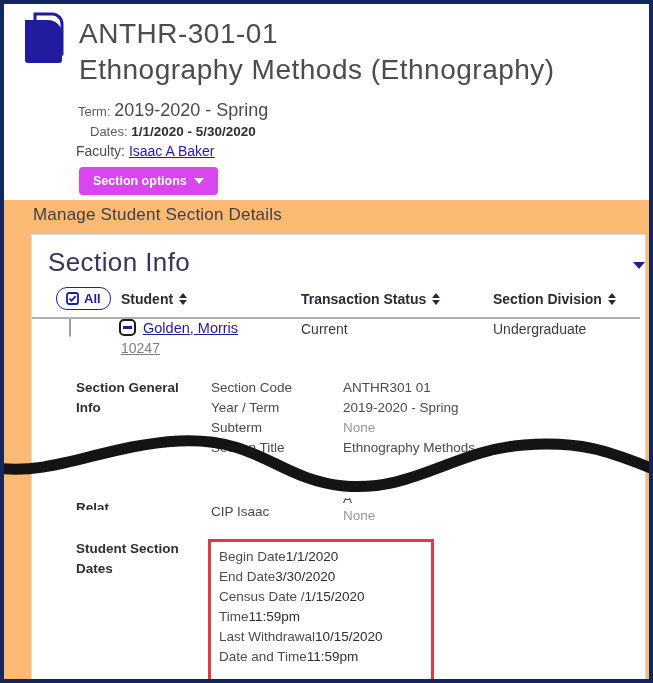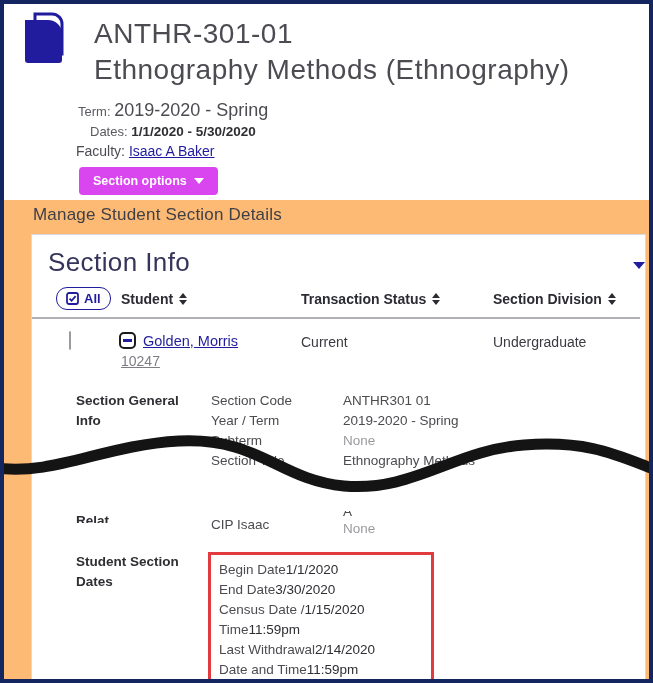--- a/index.html
+++ b/index.html
@@ -6,21 +6,21 @@
   html,body { background:#fff; }
   body { font-family:"Liberation Sans", sans-serif; }
 
   .page {
     position:relative; width:653px; height:683px;
     border:4px solid #13265f; background:#fff; overflow:hidden;
   }
 
   
   .book-icon { position:absolute; left:19px; top:7px; }
-  .titles { position:absolute; left:90px; top:12px; }
+  .titles { position:absolute; left:75px; top:12px; }
   .course-code, .course-title {
     font-size:28px; font-weight:400; color:#4b4b52; letter-spacing:.5px; line-height:36px;
   }
   .meta-term { position:absolute; left:74px; top:96px; color:#5a5a61; font-size:13px; }
   .meta-term .val { font-size:18px; color:#4b4b52; }
   .meta-dates { position:absolute; left:86px; top:120px; color:#5a5a61; font-size:13px; }
   .meta-dates .val { font-weight:bold; color:#2e2e33; font-size:13.5px; }
   .meta-faculty { position:absolute; left:72px; top:139px; color:#4b4b52; font-size:14px; }
   .meta-faculty a { font-weight:normal; color:#1f1aa0; text-decoration:underline; cursor:pointer; }
   .section-options-btn {
@@ -63,21 +63,21 @@
   .sort-icon .up { border-bottom:5px solid #2b2b33; }
   .sort-icon .dn { border-top:5px solid #2b2b33; }
 
   .all-btn {
     display:inline-flex; align-items:center; gap:5px;
     background:#fff; border:1.5px solid #211c9e; border-radius:11px;
     color:#211c9e; font-family:"Liberation Sans", sans-serif;
     font-size:13px; font-weight:bold; padding:3px 9px; cursor:pointer;
   }
 
-  .student-row { padding-top:13px; }
+  .student-row { }
   .row-checkbox { width:14px; height:14px; border:1.5px solid #9a9aa0; border-radius:2px;
     background:#fff; margin-left:13px; margin-top:3px; cursor:pointer; }
   .student-cell { display:flex; align-items:flex-start; gap:7px; margin-left:-2px; }
   .collapse-btn {
     width:17px; height:17px; border:2px solid #1a1a1f; border-radius:5px; background:#fff;
     display:inline-flex; align-items:center; justify-content:center; cursor:pointer; flex:none;
   }
   .collapse-btn .bar { width:9px; height:3px; background:#211c9e; }
   .student-link { font-size:14.5px; color:#211c9e; text-decoration:underline; cursor:pointer; margin-top:1px; }
   .student-id { font-size:14px; color:#7d7d84; margin-top:4px;text-decoration:underline; }
@@ -249,21 +249,21 @@
           <div class="dr">
               <span class="l">Census Date /</span>
               <span class="v">1/15/2020</span>
             </div>
           <div class="dr">
               <span class="l">Time</span>
               <span class="v">11:59pm</span>
             </div>
           <div class="dr">
               <span class="l">Last Withdrawal</span>
-              <span class="v">2/14/2020</span>
+              <span class="v">10/15/2020</span>
             </div>
           <div class="dr">
               <span class="l">Date and Time</span>
               <span class="v">11:59pm</span>
             </div>
         </div>
       </div>
 
     </div>
   </div>

